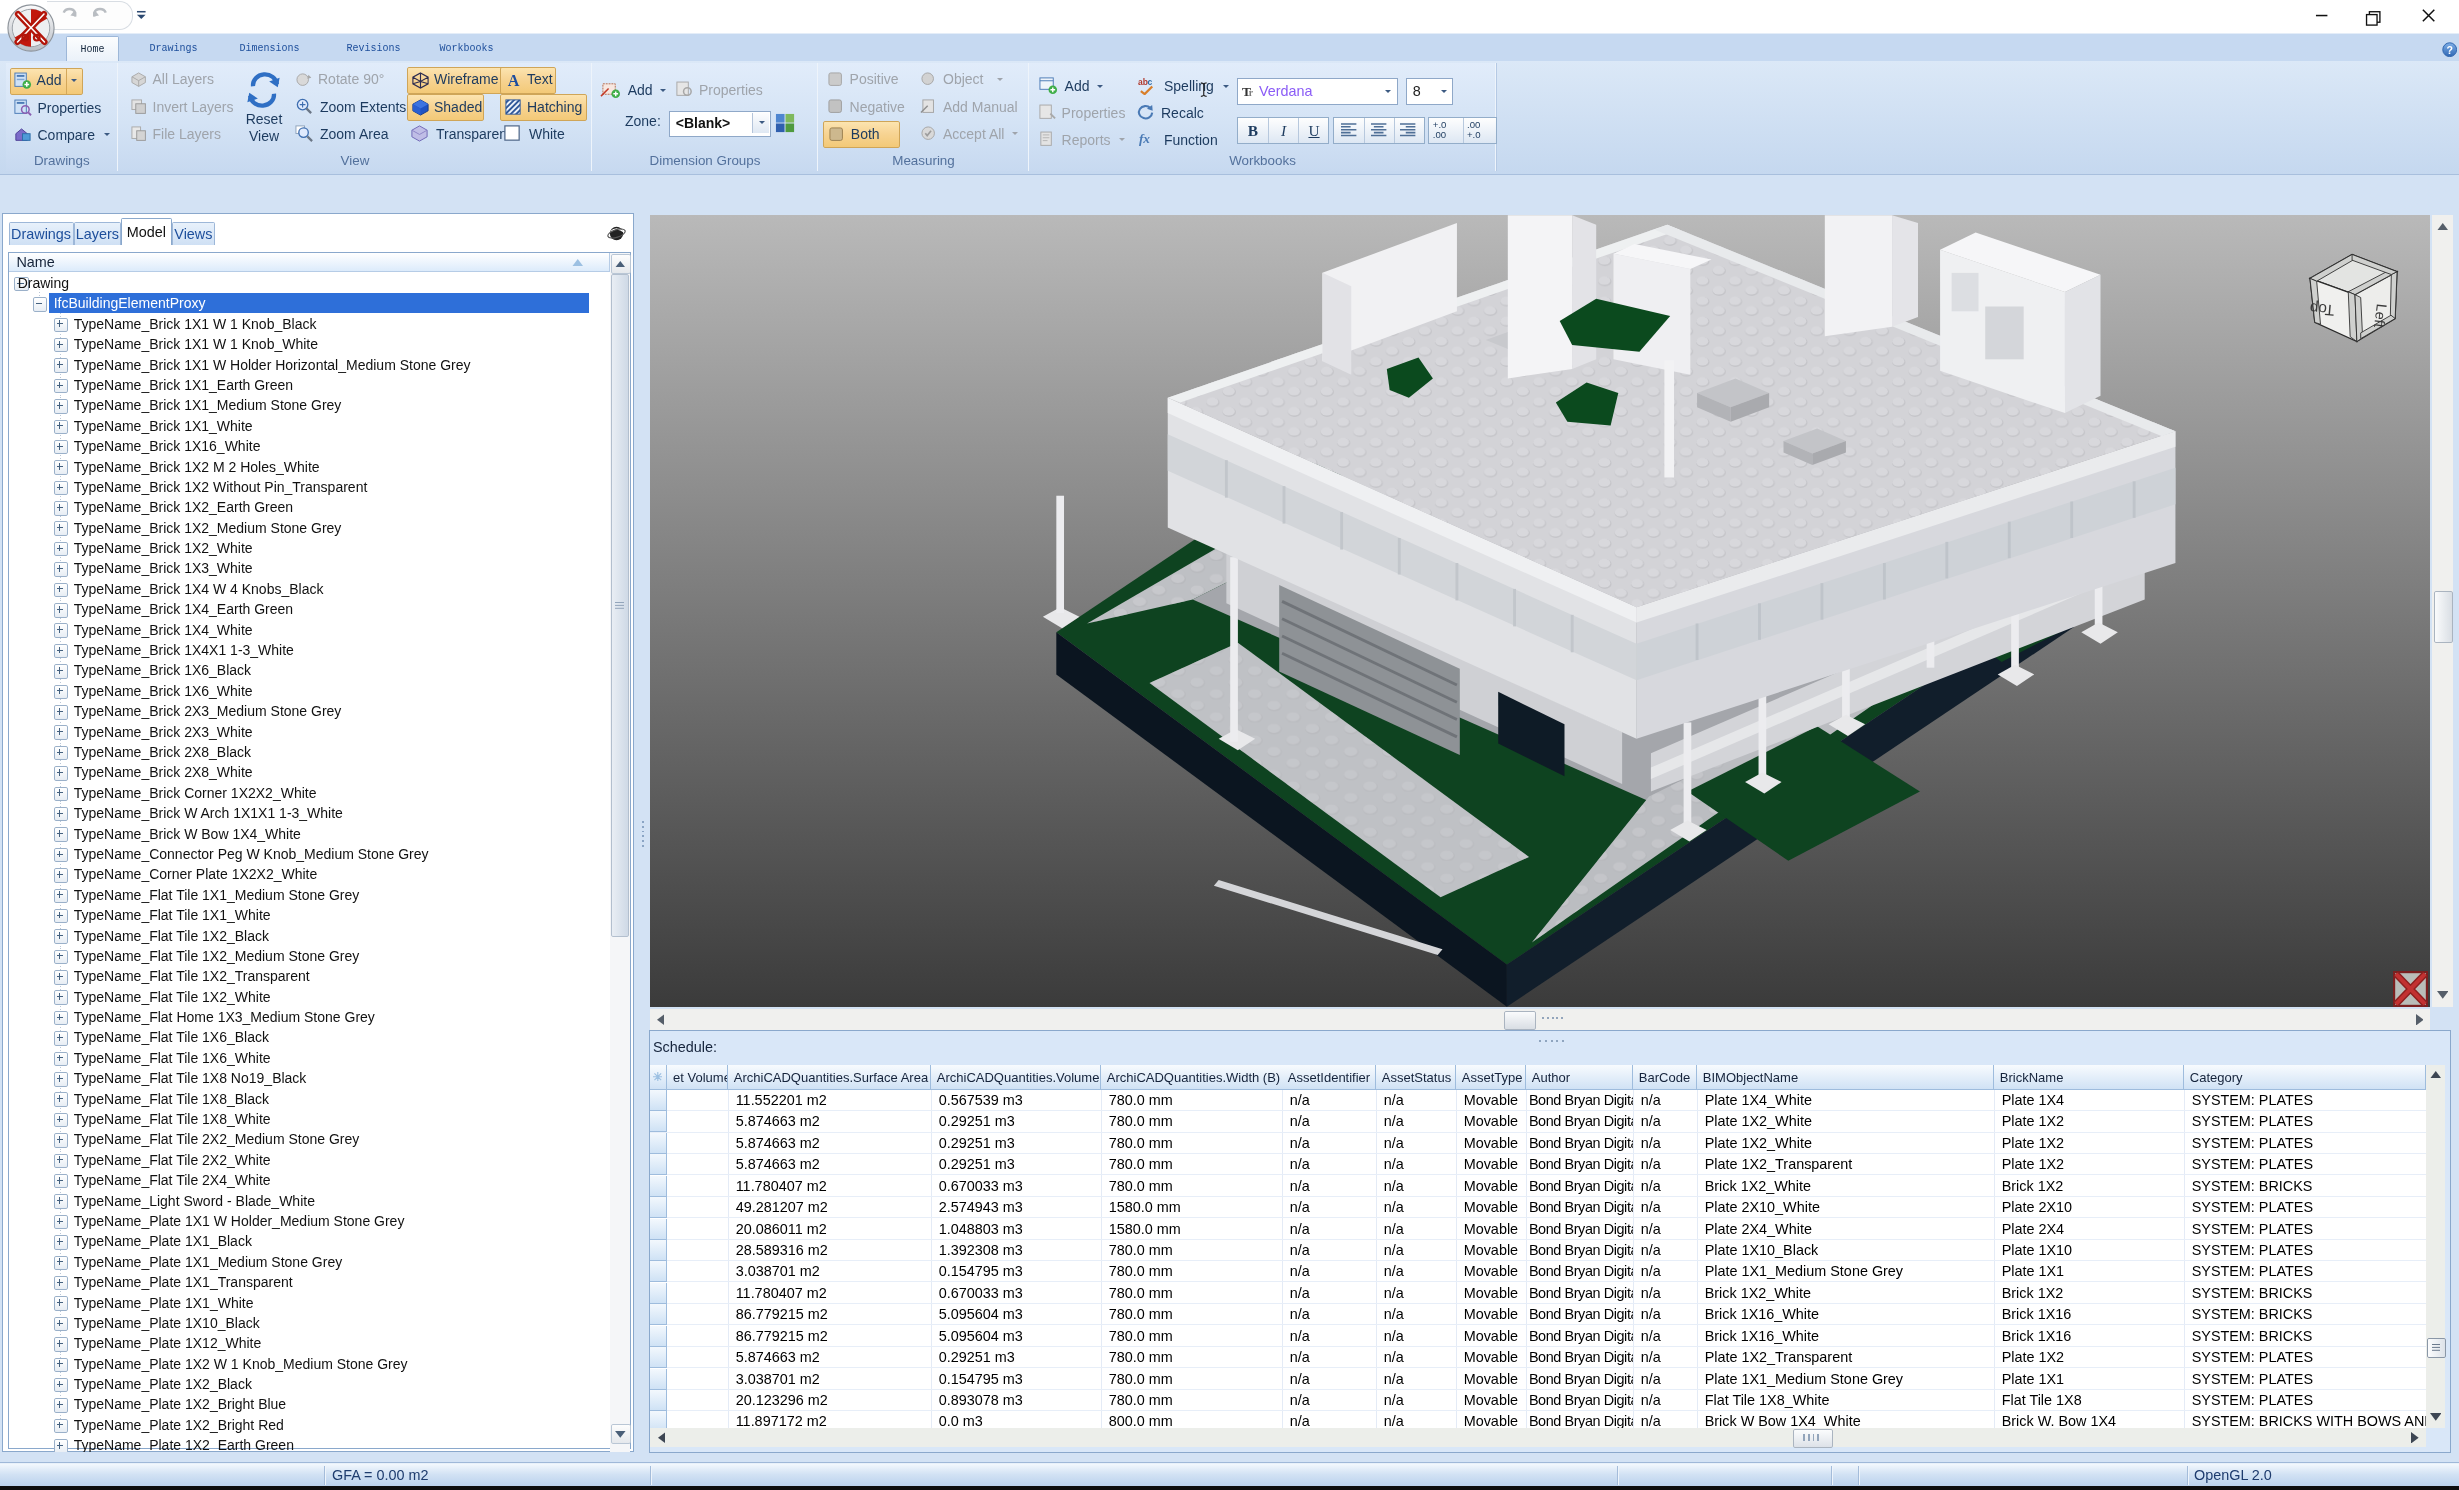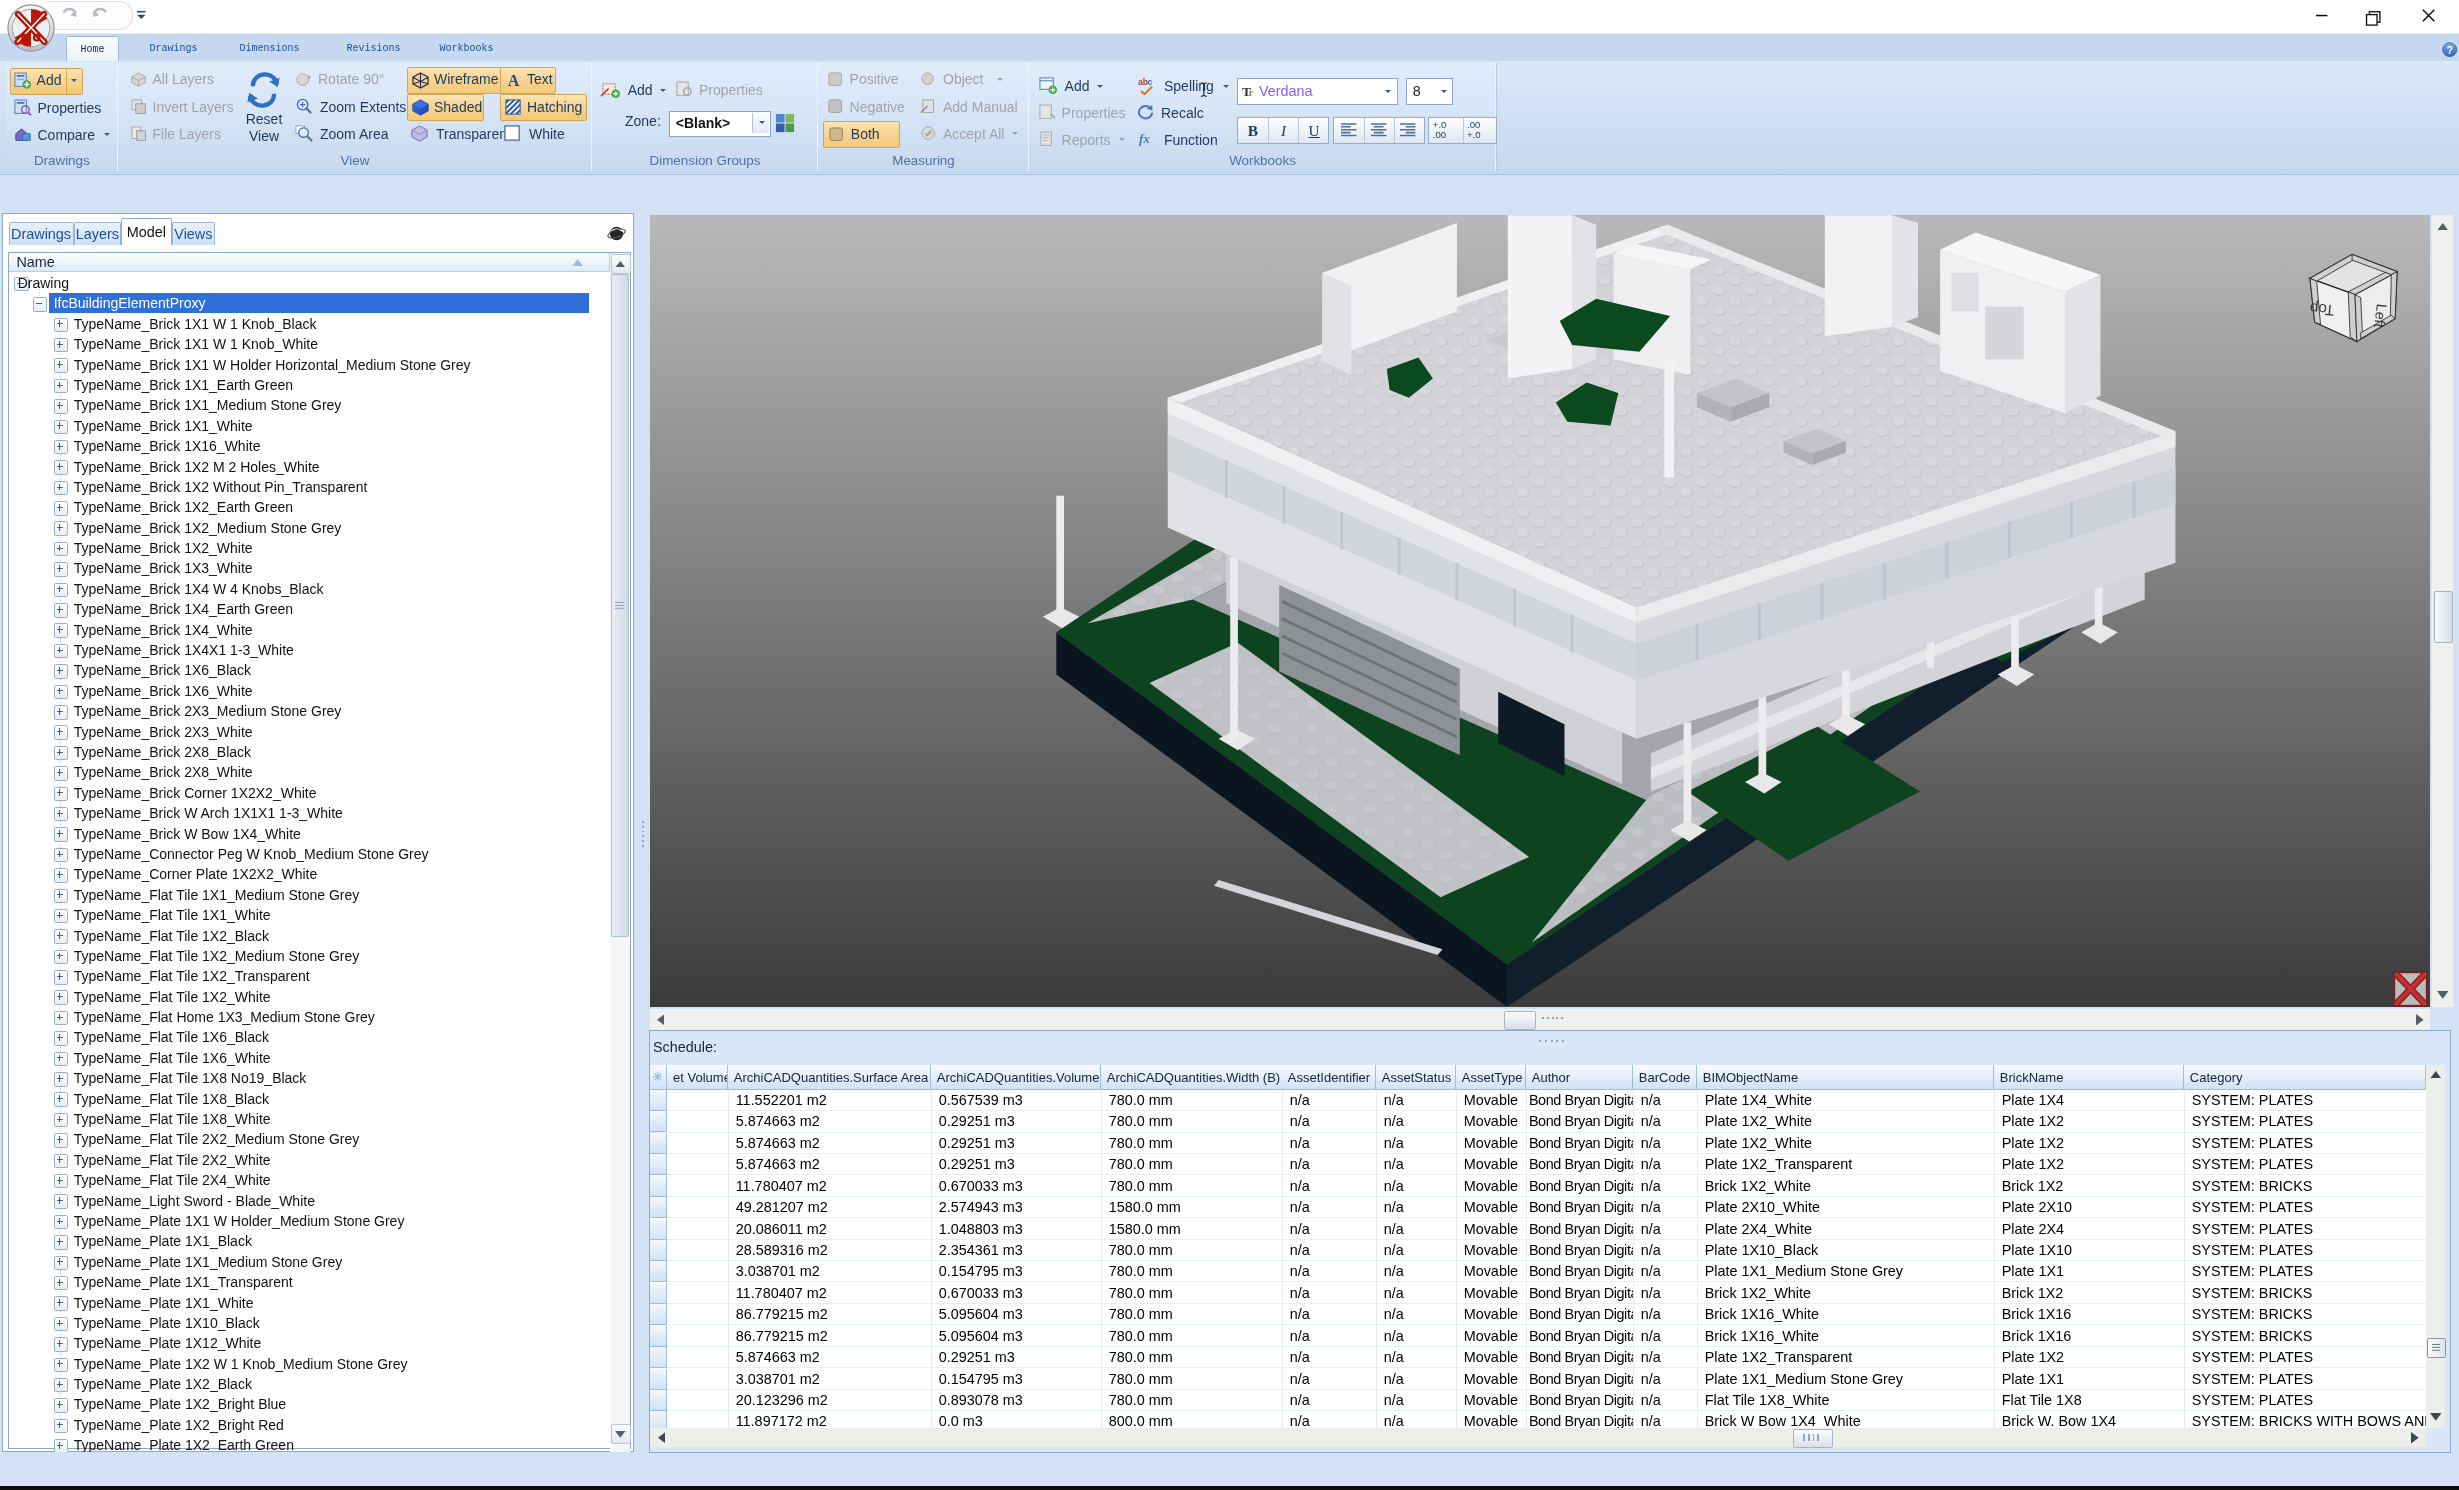--- a/index.html
+++ b/index.html
@@ -1026,21 +1026,21 @@
     <span class="td" style="left:806px;top:0;width:70px;">Movable</span>
     <span class="td" style="left:876px;top:0;width:107px;padding-left:2.9px;letter-spacing:-0.4px;">Bond Bryan Digital</span>
     <span class="td" style="left:983px;top:0;width:64px;">n/a</span>
     <span class="td" style="left:1047px;top:0;width:297px;">Plate 2X4_White</span>
     <span class="td" style="left:1344px;top:0;width:190px;">Plate 2X4</span>
     <span class="td" style="left:1534px;top:0;width:242px;">SYSTEM: PLATES</span>
     </div>
     <div style="position:absolute;left:0;top:150px;width:1776px;height:21.4px;border-bottom:1px solid #e7eef8;box-sizing:border-box;">
     <span style="position:absolute;left:0;top:0;width:17.3px;height:20.5px;background:linear-gradient(#f3f8fd,#cfe2f5);border-right:1px solid #9ebcdd;border-bottom:1px solid #9ebcdd;box-sizing:border-box;"></span>
     <span class="td" style="left:78px;top:0;width:203px;">28.589316 m2</span>
-    <span class="td" style="left:281px;top:0;width:170px;">2.354361 m3</span>
+    <span class="td" style="left:281px;top:0;width:170px;">1.392308 m3</span>
     <span class="td" style="left:451px;top:0;width:182px;">780.0 mm</span>
     <span class="td" style="left:632px;top:0;width:94px;">n/a</span>
     <span class="td" style="left:726px;top:0;width:80px;">n/a</span>
     <span class="td" style="left:806px;top:0;width:70px;">Movable</span>
     <span class="td" style="left:876px;top:0;width:107px;padding-left:2.9px;letter-spacing:-0.4px;">Bond Bryan Digital</span>
     <span class="td" style="left:983px;top:0;width:64px;">n/a</span>
     <span class="td" style="left:1047px;top:0;width:297px;">Plate 1X10_Black</span>
     <span class="td" style="left:1344px;top:0;width:190px;">Plate 1X10</span>
     <span class="td" style="left:1534px;top:0;width:242px;">SYSTEM: PLATES</span>
     </div>
@@ -1172,15 +1172,25 @@
           <path d="M6 0 L12 8 L0 8 Z" fill="#3d4653"></path>
         </svg>
 <div style="position:absolute;left:1px;top:273px;width:17.3px;height:18px;background:linear-gradient(90deg,#fbfcfd,#dde2e8);border:1px solid #8a97a7;border-radius:1.9px;">
 <div style="position:absolute;left:3.8px;top:4.8px;width:8.6px;height:1px;background:#6b7a8d;box-shadow:0 2.9px 0 #6b7a8d,0 5.8px 0 #6b7a8d;"></div>
         </div>
 <svg width="11.5" height="7.7" style="position:absolute;left:3.8px;top:348px" viewBox="0 0 12 8">
           <path d="M6 8 L12 0 L0 0 Z" fill="#3d4653"></path>
         </svg>
 </div>
   </div>
+  <div class="abs" id="statusbar">
+    <div class="sdiv" style="left:324px;"></div>
+    <div class="sdiv" style="left:650px;"></div>
+    <div class="sdiv" style="left:1617px;"></div>
+    <div class="sdiv" style="left:1831px;"></div>
+    <div class="sdiv" style="left:1858px;"></div>
+    <div class="sdiv" style="left:2187px;"></div>
+    <div style="position:absolute;left:332px;top:2.9px;font-size:14.4px;color:#1e3c6e;">GFA = 0.00 m2</div>
+    <div style="position:absolute;left:2194px;top:2.9px;font-size:14.4px;color:#1e3c6e;">OpenGL 2.0</div>
+  </div>
   <div class="abs" id="bottomedge"></div>
 </div>
 
 
 </body></html>

